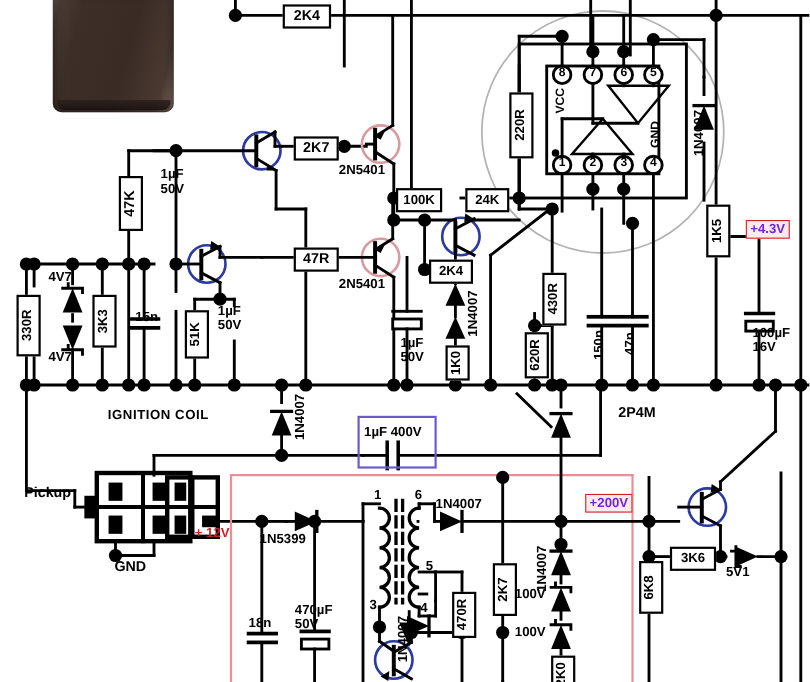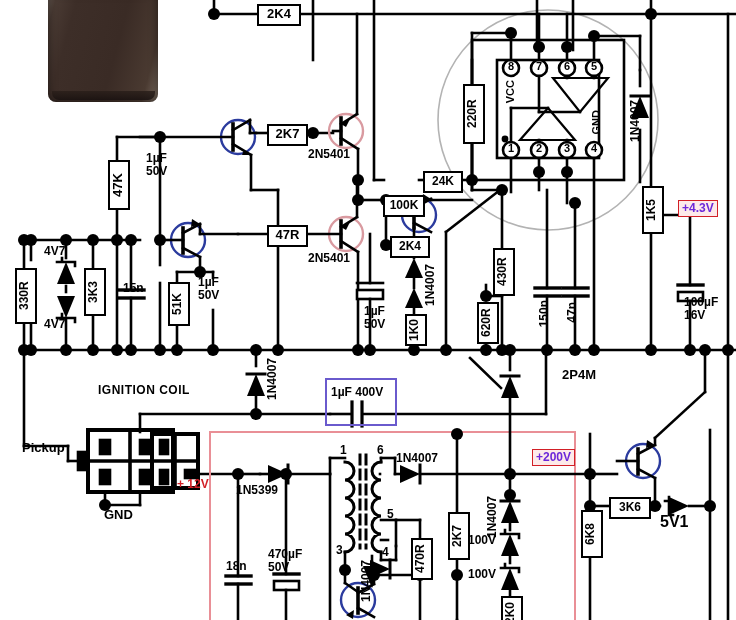--- a/index.html
+++ b/index.html
@@ -481,21 +481,21 @@
 
   <div class="photo" style="left:48px;top:-8px;width:110px;height:110px;"></div>
 
   <div class="boxlbl" style="left:257px;top:4px;width:40px;height:18px;font-size:13px;line-height:16px;">2K4</div>
   <div class="boxlbl" style="left:267px;top:124px;width:37px;height:18px;font-size:13px;line-height:16px;">2K7</div>
   <div class="boxlbl vert" style="left:108px;top:160px;width:18px;height:46px;font-size:13px;">47K</div>
   <div class="boxlbl" style="left:267px;top:225px;width:37px;height:18px;font-size:13px;line-height:16px;">47R</div>
   <div class="boxlbl vert" style="left:15px;top:268px;width:18px;height:52px;font-size:12px;">330R</div>
   <div class="boxlbl vert" style="left:84px;top:268px;width:18px;height:44px;font-size:12px;">3K3</div>
   <div class="boxlbl vert" style="left:168px;top:282px;width:18px;height:40px;font-size:12px;">51K</div>
-  <div class="boxlbl" style="left:383px;top:171px;width:38px;height:18px;font-size:12px;line-height:16px;margin-top:24px;">100K</div>
+  <div class="boxlbl" style="left:360px;top:171px;width:38px;height:18px;font-size:12px;line-height:16px;">100K</div>
   <div class="boxlbl" style="left:423px;top:171px;width:36px;height:18px;font-size:12px;line-height:16px;">24K</div>
   <div class="boxlbl" style="left:390px;top:236px;width:36px;height:18px;font-size:12px;line-height:16px;">2K4</div>
   <div class="boxlbl vert" style="left:405px;top:314px;width:18px;height:28px;font-size:12px;">1K0</div>
   <div class="boxlbl vert" style="left:463px;top:84px;width:18px;height:56px;font-size:12px;">220R</div>
   <div class="boxlbl vert" style="left:493px;top:248px;width:18px;height:44px;font-size:12px;">430R</div>
   <div class="boxlbl vert" style="left:477px;top:302px;width:18px;height:38px;font-size:12px;">620R</div>
   <div class="boxlbl vert" style="left:642px;top:186px;width:18px;height:44px;font-size:12px;">1K5</div>
   <div class="boxlbl vert" style="left:448px;top:512px;width:18px;height:44px;font-size:12px;">2K7</div>
   <div class="boxlbl vert" style="left:411px;top:538px;width:18px;height:38px;font-size:12px;">470R</div>
   <div class="boxlbl vert" style="left:501px;top:596px;width:18px;height:30px;font-size:12px;">2K0</div>
@@ -534,40 +534,40 @@
   <div class="lbl vert" style="left:360px;top:560px;font-size:12px;">1N4007</div>
 
   <div class="lbl" style="left:236px;top:484px;font-size:12px;">1N5399</div>
 
   <div class="lbl" style="left:562px;top:368px;font-size:13px;">2P4M</div>
 
   <div class="lbl" style="left:44px;top:245px;font-size:12px;">4V7</div>
   <div class="lbl" style="left:44px;top:318px;font-size:12px;">4V7</div>
   <div class="lbl" style="left:468px;top:534px;font-size:12px;">100V</div>
   <div class="lbl" style="left:468px;top:568px;font-size:12px;">100V</div>
-  <div class="lbl" style="left:660px;top:514px;font-size:16px;">5V1</div>
+  <div class="lbl" style="left:660px;top:514px;font-size:12px;">5V1</div>
 
   <div class="lbl" style="left:508px;top:61px;font-size:11px;">8</div>
   <div class="lbl" style="left:536px;top:61px;font-size:11px;">7</div>
   <div class="lbl" style="left:564px;top:61px;font-size:11px;">6</div>
   <div class="lbl" style="left:591px;top:61px;font-size:11px;">5</div>
   <div class="lbl" style="left:508px;top:143px;font-size:11px;">1</div>
   <div class="lbl" style="left:536px;top:143px;font-size:11px;">2</div>
   <div class="lbl" style="left:564px;top:143px;font-size:11px;">3</div>
   <div class="lbl" style="left:591px;top:143px;font-size:11px;">4</div>
   <div class="lbl vert" style="left:505px;top:80px;font-size:11px;">VCC</div>
   <div class="lbl vert" style="left:591px;top:110px;font-size:11px;">GND</div>
 
   <div class="lbl" style="left:340px;top:444px;font-size:12px;">1</div>
   <div class="lbl" style="left:377px;top:444px;font-size:12px;">6</div>
   <div class="lbl" style="left:336px;top:544px;font-size:12px;">3</div>
   <div class="lbl" style="left:387px;top:508px;font-size:12px;">5</div>
   <div class="lbl" style="left:382px;top:546px;font-size:12px;">4</div>
 
-  <div class="lbl" style="left:98px;top:384px;font-size:12px;letter-spacing:.5px;">IGNITION COIL</div>
+  <div class="lbl" style="left:98px;top:371px;font-size:12px;letter-spacing:.5px;">IGNITION COIL</div>
   <div class="lbl" style="left:22px;top:441px;font-size:13px;">Pickup</div>
   <div class="lbl" style="left:104px;top:508px;font-size:13px;">GND</div>
 
   <div class="redtxt" style="left:177px;top:477px;font-size:12px;">+ 12V</div>
   <div class="redlbl" style="left:678px;top:200px;font-size:12px;line-height:15px;">+4.3V</div>
   <div class="redlbl" style="left:532px;top:449px;font-size:12px;line-height:15px;">+200V</div>
 
 </div>
 
 </body></html>

